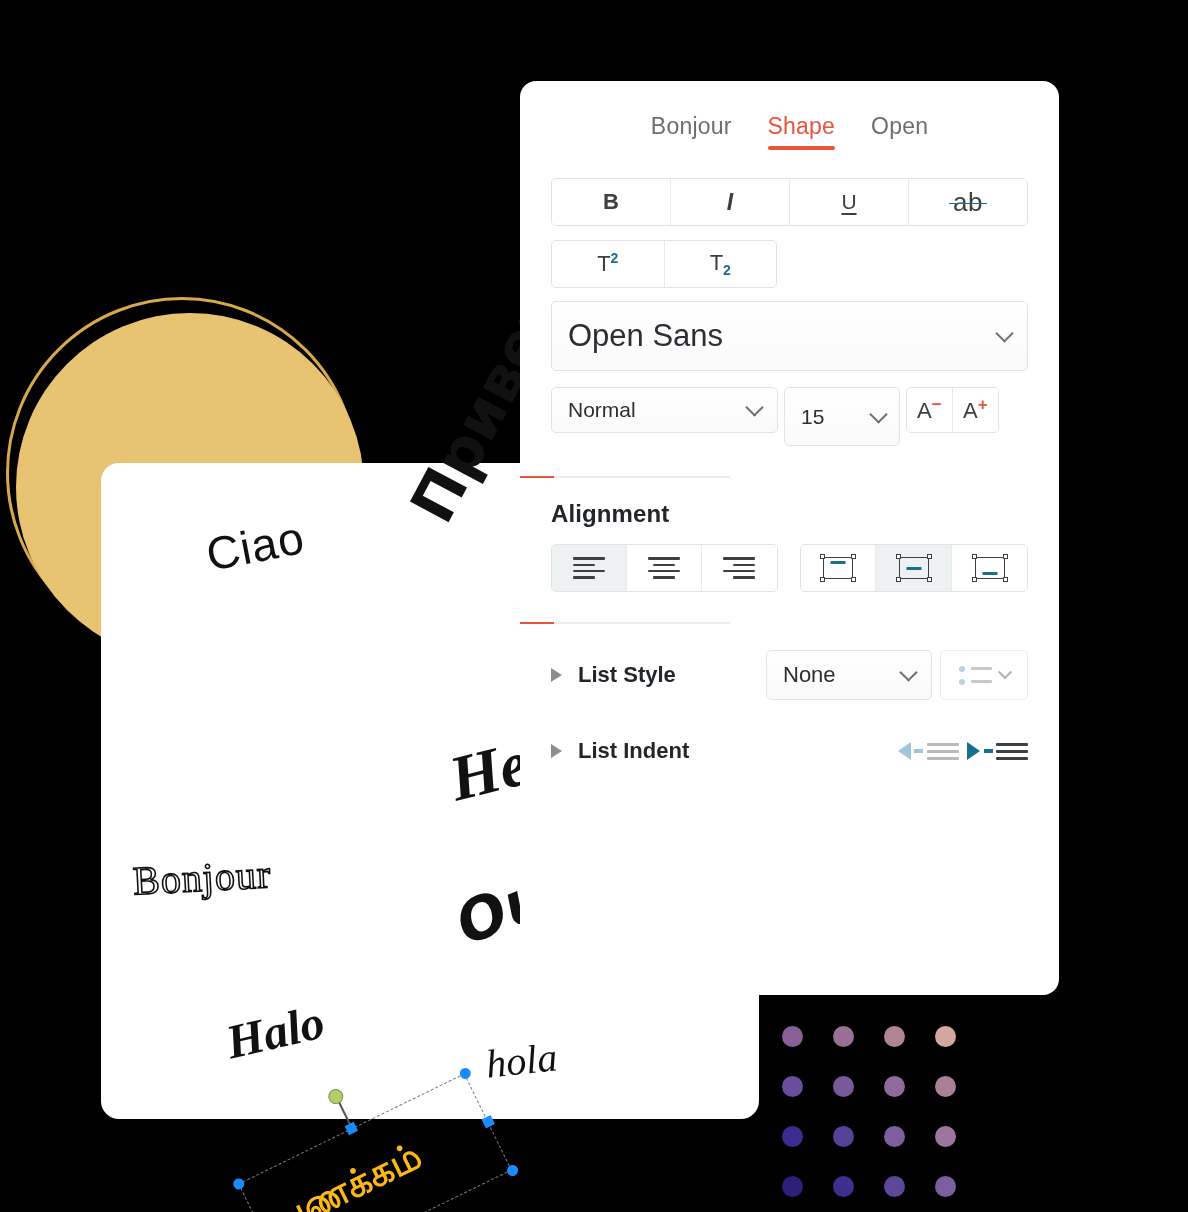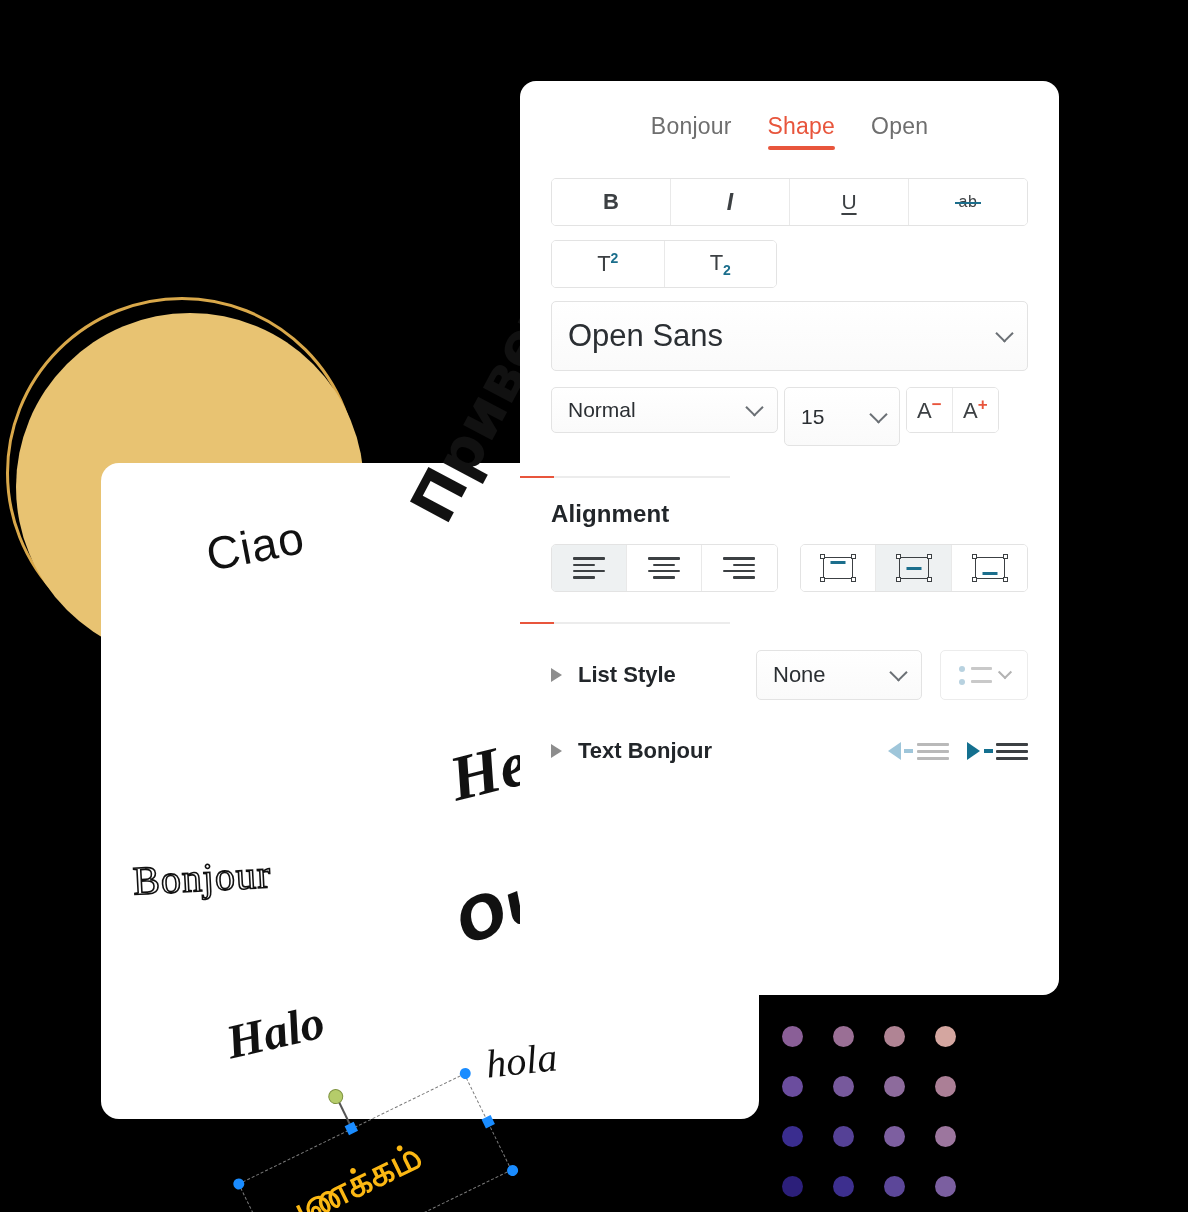--- a/index.html
+++ b/index.html
@@ -125,21 +125,21 @@
   .row-1 .seg-btn { width: 25%; }
 
   .row-2 { margin-top: 14px; display: flex; gap: 22px; }
   .row-2 .seg-a { width: 226px; }
   .row-2 .seg-b { width: 229px; }
   .row-2 .seg-btn { width: 50%; }
 
   .bold-g  { font-weight: 700; font-size: 22px; }
   .ital-g  { font-style: italic; font-weight: 600; font-size: 23px; }
   .und-g   { text-decoration: underline; text-underline-offset: 4px; font-size: 21px; }
-  .strike-g{ position: relative; font-size: 16px; letter-spacing: .5px; }
+  .strike-g{ position: relative; font-size: 26px; letter-spacing: .5px; }
   .strike-g::after {
     content: ""; position: absolute; left: -4px; right: -4px; top: 52%;
     height: 1.5px; background: #1b6e8c;
   }
   .sup-g  { font-size: 22px; }
   .sup-g sup { color: #1b6e8c; font-size: 14px; font-weight: 700; }
   .sup-g sub { color: #1b6e8c; font-size: 14px; font-weight: 700; }
   .aa-g   { font-size: 21px; letter-spacing: 1px; }
 
   
@@ -247,21 +247,21 @@
   
   .prop-row {
     display: flex; align-items: center; margin-top: 26px; min-height: 50px;
   }
   .caret-tri {
     width: 0; height: 0; border-left: 11px solid #8d8d8d;
     border-top: 7.5px solid transparent; border-bottom: 7.5px solid transparent;
     margin-right: 16px; cursor: pointer; flex: none;
   }
   .prop-label { font-size: 22px; font-weight: 700; color: #22262a; }
-  .prop-right { margin-left: auto; display: flex; align-items: center; gap: 18px; }
+  .prop-right { margin-left: auto; display: flex; align-items: center; gap: 8px; }
 
   .none-select { width: 166px; height: 50px; font-size: 22px; }
   .list-icon-btn {
     width: 88px; height: 50px; border: 1px solid #ececec; border-radius: 5px;
     background: #fff; display: flex; align-items: center; justify-content: center;
     gap: 8px; cursor: pointer;
   }
   .bullets { display: flex; flex-direction: column; gap: 7px; }
   .bullets .b { display: flex; align-items: center; gap: 6px; }
   .bullets .dotb { width: 6px; height: 6px; border-radius: 50%; background: #b8d2e0; }
@@ -490,21 +490,21 @@
               </span>
           </span>
           <span class="chev-sm"></span>
         </span>
       </span>
     </div>
 
 
     <div class="prop-row">
       <span class="caret-tri"></span>
-      <span class="prop-label">Text Bonjour</span>
+      <span class="prop-label">List Indent</span>
       <span class="prop-right">
         <span class="indent-btn">
           <span class="arrow-l"></span>
           <span class="ind-stem-l"></span>
           <span class="ind-lines ind-dim">
               <i></i>
               <i></i>
               <i></i>
             </span>
         </span>

